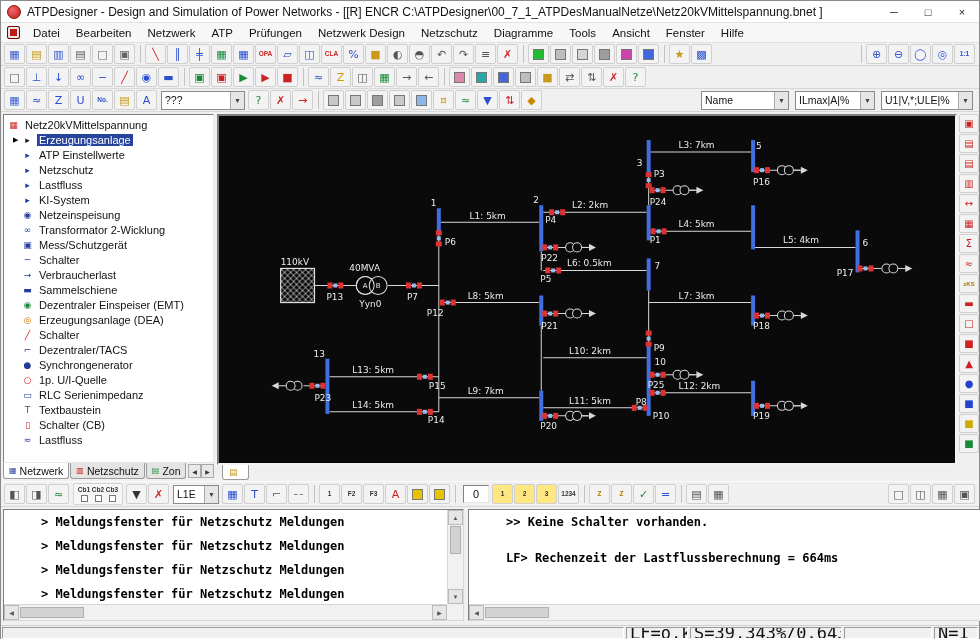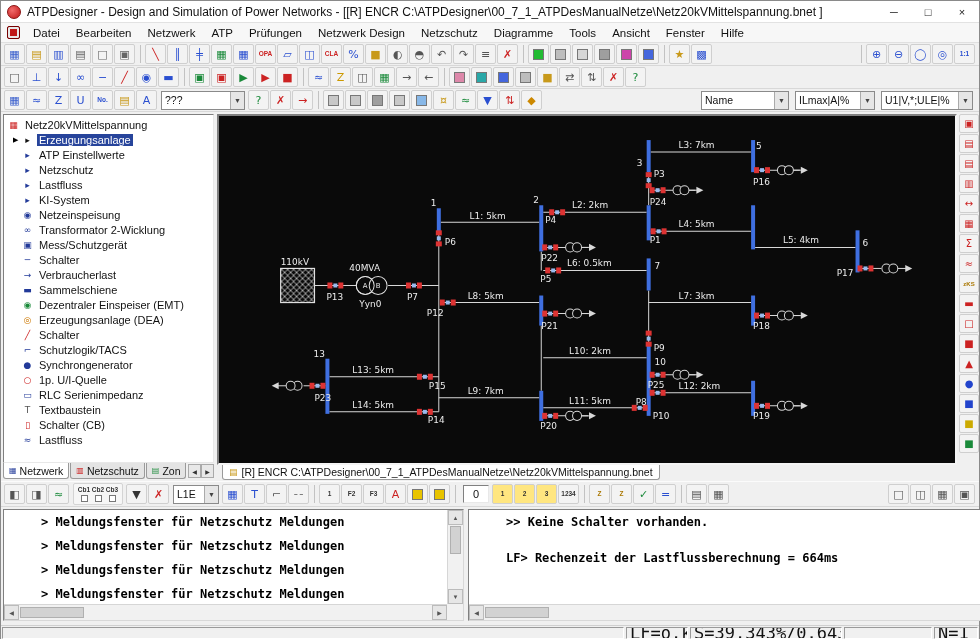--- a/index.html
+++ b/index.html
@@ -504,21 +504,21 @@
             <span class="tree-lbl">Erzeugungsanlage (DEA)</span>
           </div>
           <div class="tree-row">
             <span class="tree-cursor"></span>
             <span class="tree-ico" style="color: rgb(204, 34, 34);">╱</span>
             <span class="tree-lbl">Schalter</span>
           </div>
           <div class="tree-row">
             <span class="tree-cursor"></span>
             <span class="tree-ico" style="color: rgb(34, 58, 153);">⌐</span>
-            <span class="tree-lbl">Schutzlogik/TACS</span>
+            <span class="tree-lbl">Dezentraler/TACS</span>
           </div>
           <div class="tree-row">
             <span class="tree-cursor"></span>
             <span class="tree-ico" style="color: rgb(34, 58, 153);">●</span>
             <span class="tree-lbl">Synchrongenerator</span>
           </div>
           <div class="tree-row">
             <span class="tree-cursor"></span>
             <span class="tree-ico" style="color: rgb(204, 34, 34);">○</span>
             <span class="tree-lbl">1p. U/I-Quelle</span>
@@ -847,21 +847,20 @@
             <text x="647" y="130" fill="#ececec" font-size="9" font-family="DejaVu Sans, sans-serif">6</text>
             <text x="438" y="153" fill="#ececec" font-size="9" font-family="DejaVu Sans, sans-serif">7</text>
             <text x="438" y="248" fill="#ececec" font-size="9" font-family="DejaVu Sans, sans-serif">10</text>
             <text x="95" y="240" fill="#ececec" font-size="9" font-family="DejaVu Sans, sans-serif">13</text>
           </svg>
         </div>
     </div>
     <div id="canvas-tabs">
       <div class="doc-tab">
         <span class="doc-ico">▤</span>
-        <span>[R] ENCR C:\ATPDesigner\00_7_1_ATPDesManualNetze\Netz20kVMittelspannung.bnet</span>
       </div>
     </div>
 
     <div id="right-tools">
         <div class="rtbtn">
           <span class="gicon" style="color: rgb(204, 34, 34);">▣</span>
         </div>
         <div class="rtbtn">
           <span class="gicon" style="color: rgb(204, 34, 34);">▤</span>
         </div>

